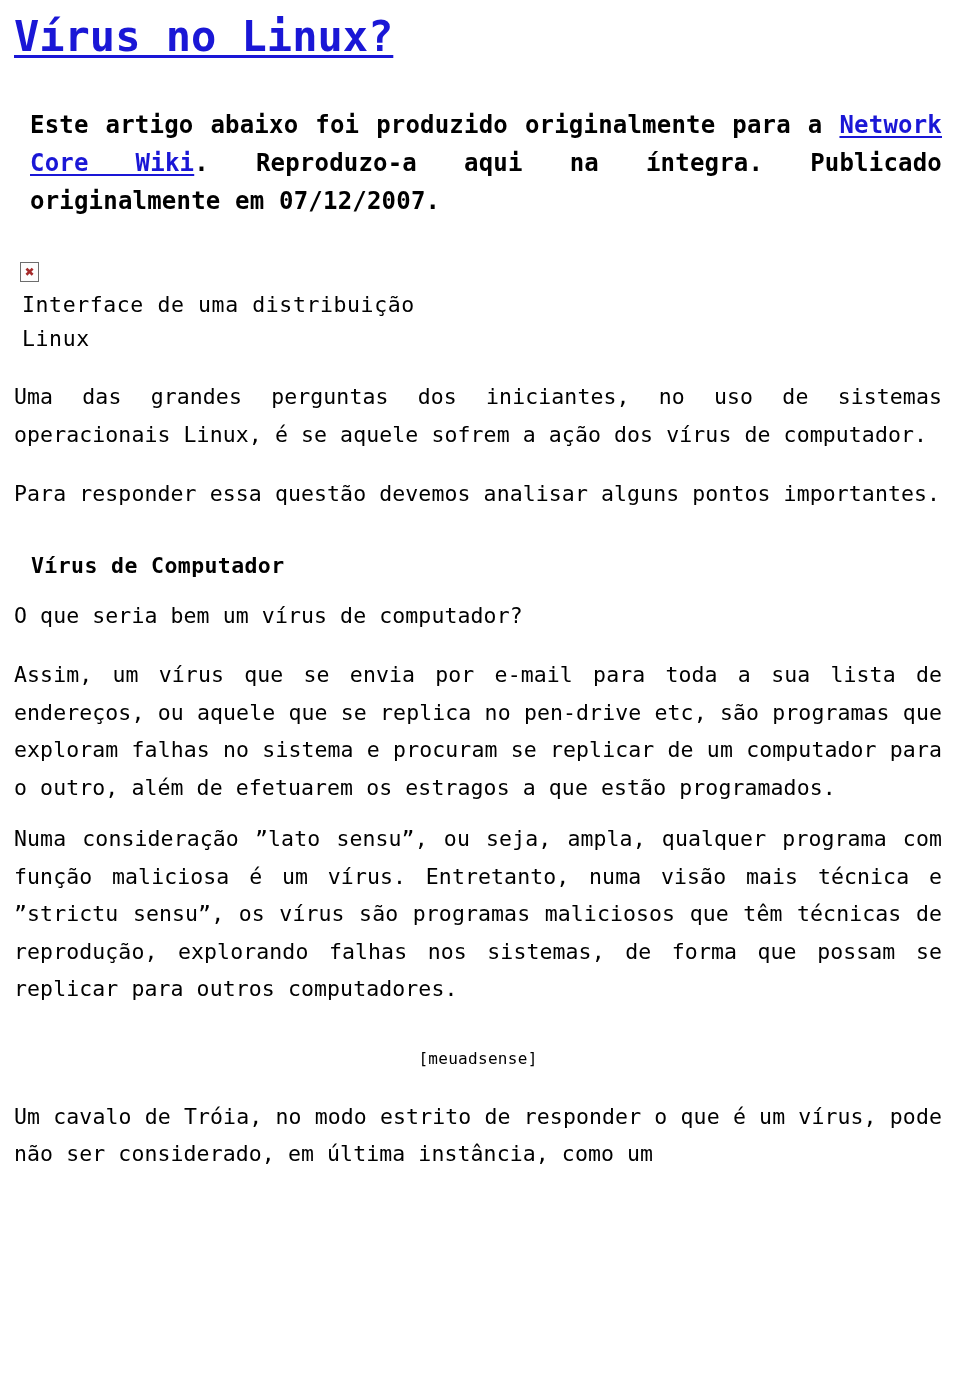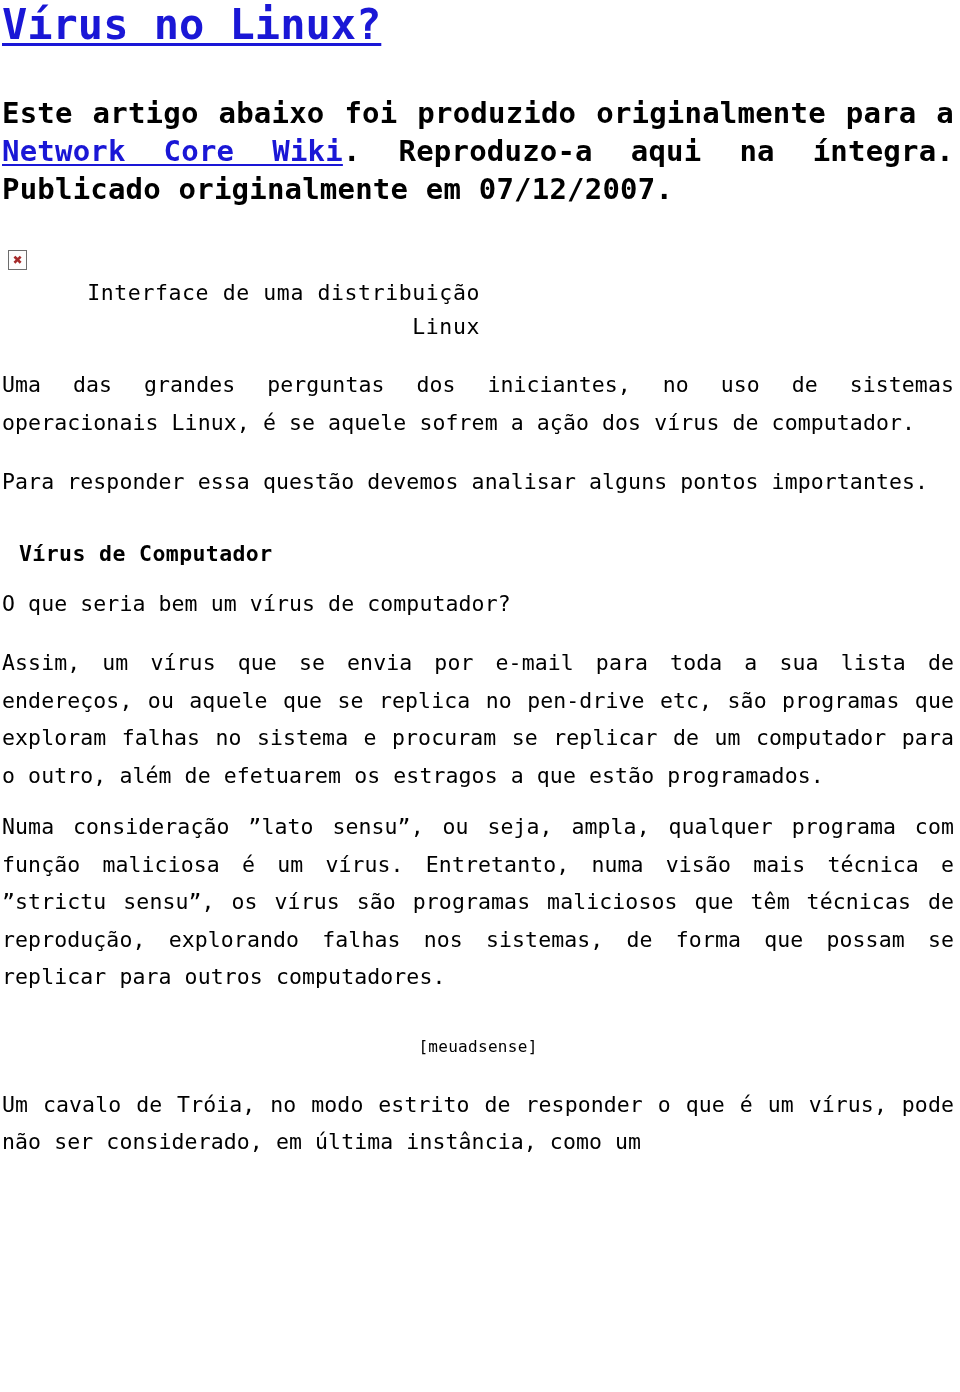--- a/index.html
+++ b/index.html
@@ -12,21 +12,21 @@
     width: 960px;
     height: 1392px;
     overflow: hidden;
     font-family: "DejaVu Sans Mono", "Liberation Mono", monospace;
     color: #000000;
     -webkit-font-smoothing: antialiased;
   }
 
   .page {
     width: 956px;
-    padding: 0;
+    padding: 12px;
     box-sizing: border-box;
   }
 
   
   .doc-title {
     margin: 0;
     padding: 0 0 0 2px;
     font-family: "DejaVu Sans Mono", "Liberation Mono", monospace;
     font-size: 42px;
     line-height: 50px;
@@ -34,23 +34,23 @@
     color: #1a17d6;
     text-decoration: underline;
     text-decoration-thickness: 3px;
     text-underline-offset: 4px;
     letter-spacing: 0px;
     white-space: nowrap;
   }
 
   
   .intro {
-    margin: 44px 0 0 0;
+    margin: 44px 0 0 16px;
     padding: 0 2px 0 2px;
-    font-size: 29px;
+    font-size: 24px;
     line-height: 38px;
     font-weight: bold;
     text-align: justify;
     text-justify: inter-word;
     letter-spacing: 0.2px;
   }
   .intro a,
   .link {
     color: #1a17d6;
     text-decoration: underline;
@@ -86,21 +86,20 @@
     font-family: "DejaVu Sans", sans-serif;
   }
   .caption {
     margin: 6px 0 0 0;
     padding: 0 0 0 2px;
     font-size: 21.5px;
     line-height: 34px;
     font-weight: normal;
     letter-spacing: 0.6px;
     max-width: 470px;
-    text-align: right;
   }
 
   
   .para {
     margin: 22px 0 0 0;
     padding: 0 2px 0 2px;
     font-size: 21.5px;
     line-height: 37.5px;
     font-weight: normal;
     text-align: justify;

